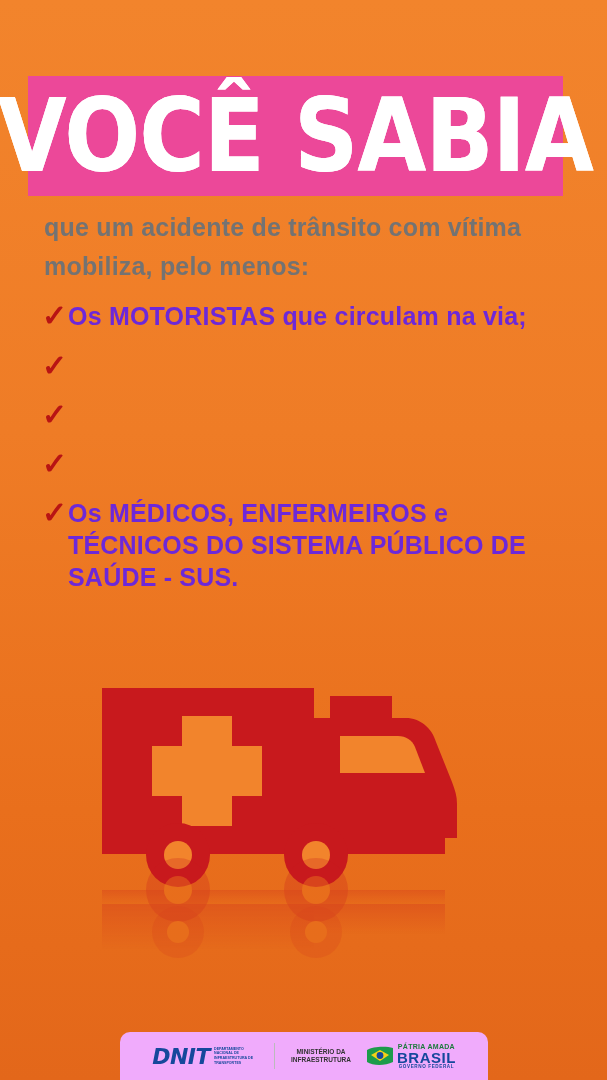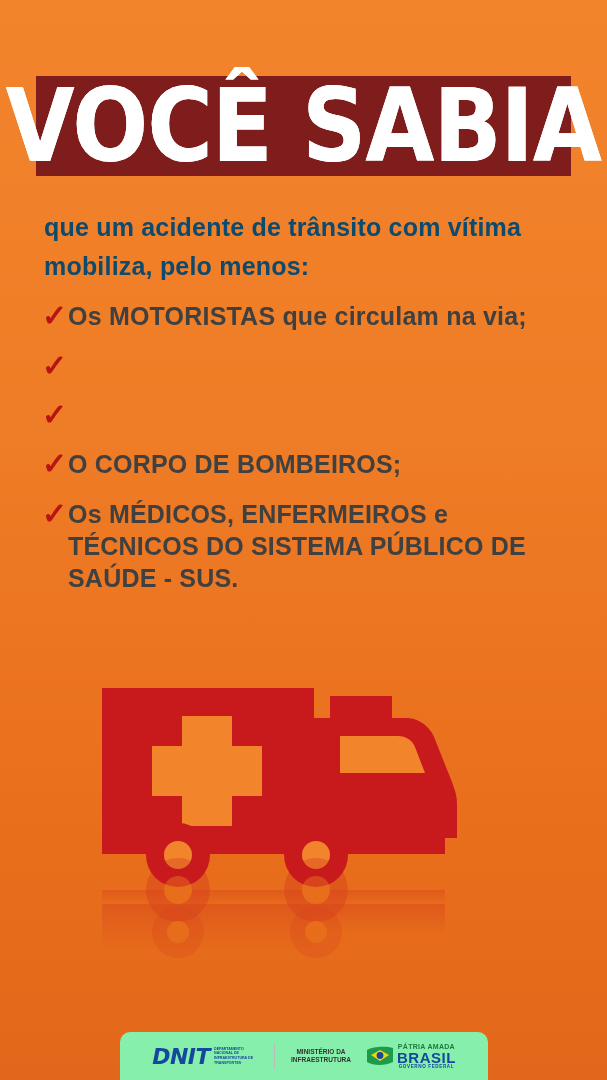--- a/index.html
+++ b/index.html
@@ -9,23 +9,23 @@
     font-family:"Liberation Sans", sans-serif;
   }
   body {
     background: linear-gradient(to bottom, #f2842c 0%, #ef7c26 40%, #e96f1c 75%, #e3671a 100%);
     position:relative;
   }
 
   
   .banner {
     position:absolute;
-    left:36px; top:76px;
-    width:535px; height:100px;
-    background:#7f1d1d;
+    left:28px; top:76px;
+    width:535px; height:120px;
+    background:#ec4899;
     display:flex;
     align-items:center;
     justify-content:center;
   }
   .banner-text {
     color:#ffffff;
     font-family:"DejaVu Sans", sans-serif;
     font-weight:bold;
     font-size:86px;
     line-height:86px;
@@ -33,21 +33,21 @@
     transform:scaleX(1.04) scaleY(1.18);
     white-space:nowrap;
     text-shadow: 0 0 0 #fff;
   }
 
   
   .subhead {
     position:absolute;
     left:44px; top:208px;
     width:530px;
-    color:#0c4a6e;
+    color:#737373;
     font-size:25px;
     font-weight:bold;
     line-height:39px;
     letter-spacing:0.2px;
   }
 
   
   .list {
     position:absolute;
     left:42px; top:300px;
@@ -61,41 +61,41 @@
   .check {
     flex:0 0 auto;
     width:26px;
     color:#b81414;
     font-size:30px;
     line-height:30px;
     font-weight:bold;
     margin-top:1px;
   }
   .item-text {
-    color:#404040;
+    color:#6d28d9;
     font-size:25px;
     font-weight:bold;
     line-height:32px;
     letter-spacing:0.2px;
   }
 
   
   .ambulance-wrap {
     position:absolute;
     left:0; top:640px;
     width:607px; height:330px;
   }
   .amb-svg { display:block; margin:0 auto; }
 
   
   .footer {
     position:absolute;
     left:120px; bottom:0;
     width:368px; height:48px;
-    background:#86efac;
+    background:#f0abfc;
     border-top-left-radius:10px;
     border-top-right-radius:10px;
     display:flex;
     align-items:center;
     justify-content:center;
     gap:16px;
   }
   .dnit {
     display:flex;
     align-items:center;
@@ -179,21 +179,20 @@
     <span class="item-text">Os MOTORISTAS que circulam na via;</span>
   </div>
   <div class="list-item">
     <span class="check">✓</span>
   </div>
   <div class="list-item">
     <span class="check">✓</span>
   </div>
   <div class="list-item">
     <span class="check">✓</span>
-    <span class="item-text">O CORPO DE BOMBEIROS;</span>
   </div>
   <div class="list-item">
     <span class="check">✓</span>
     <span class="item-text">Os MÉDICOS, ENFERMEIROS e TÉCNICOS DO SISTEMA PÚBLICO DE SAÚDE - SUS.</span>
   </div>
 </div>
 
 <div class="ambulance-wrap">
   <svg class="amb-svg" width="420" height="330" viewBox="0 0 420 330">
     <defs>

